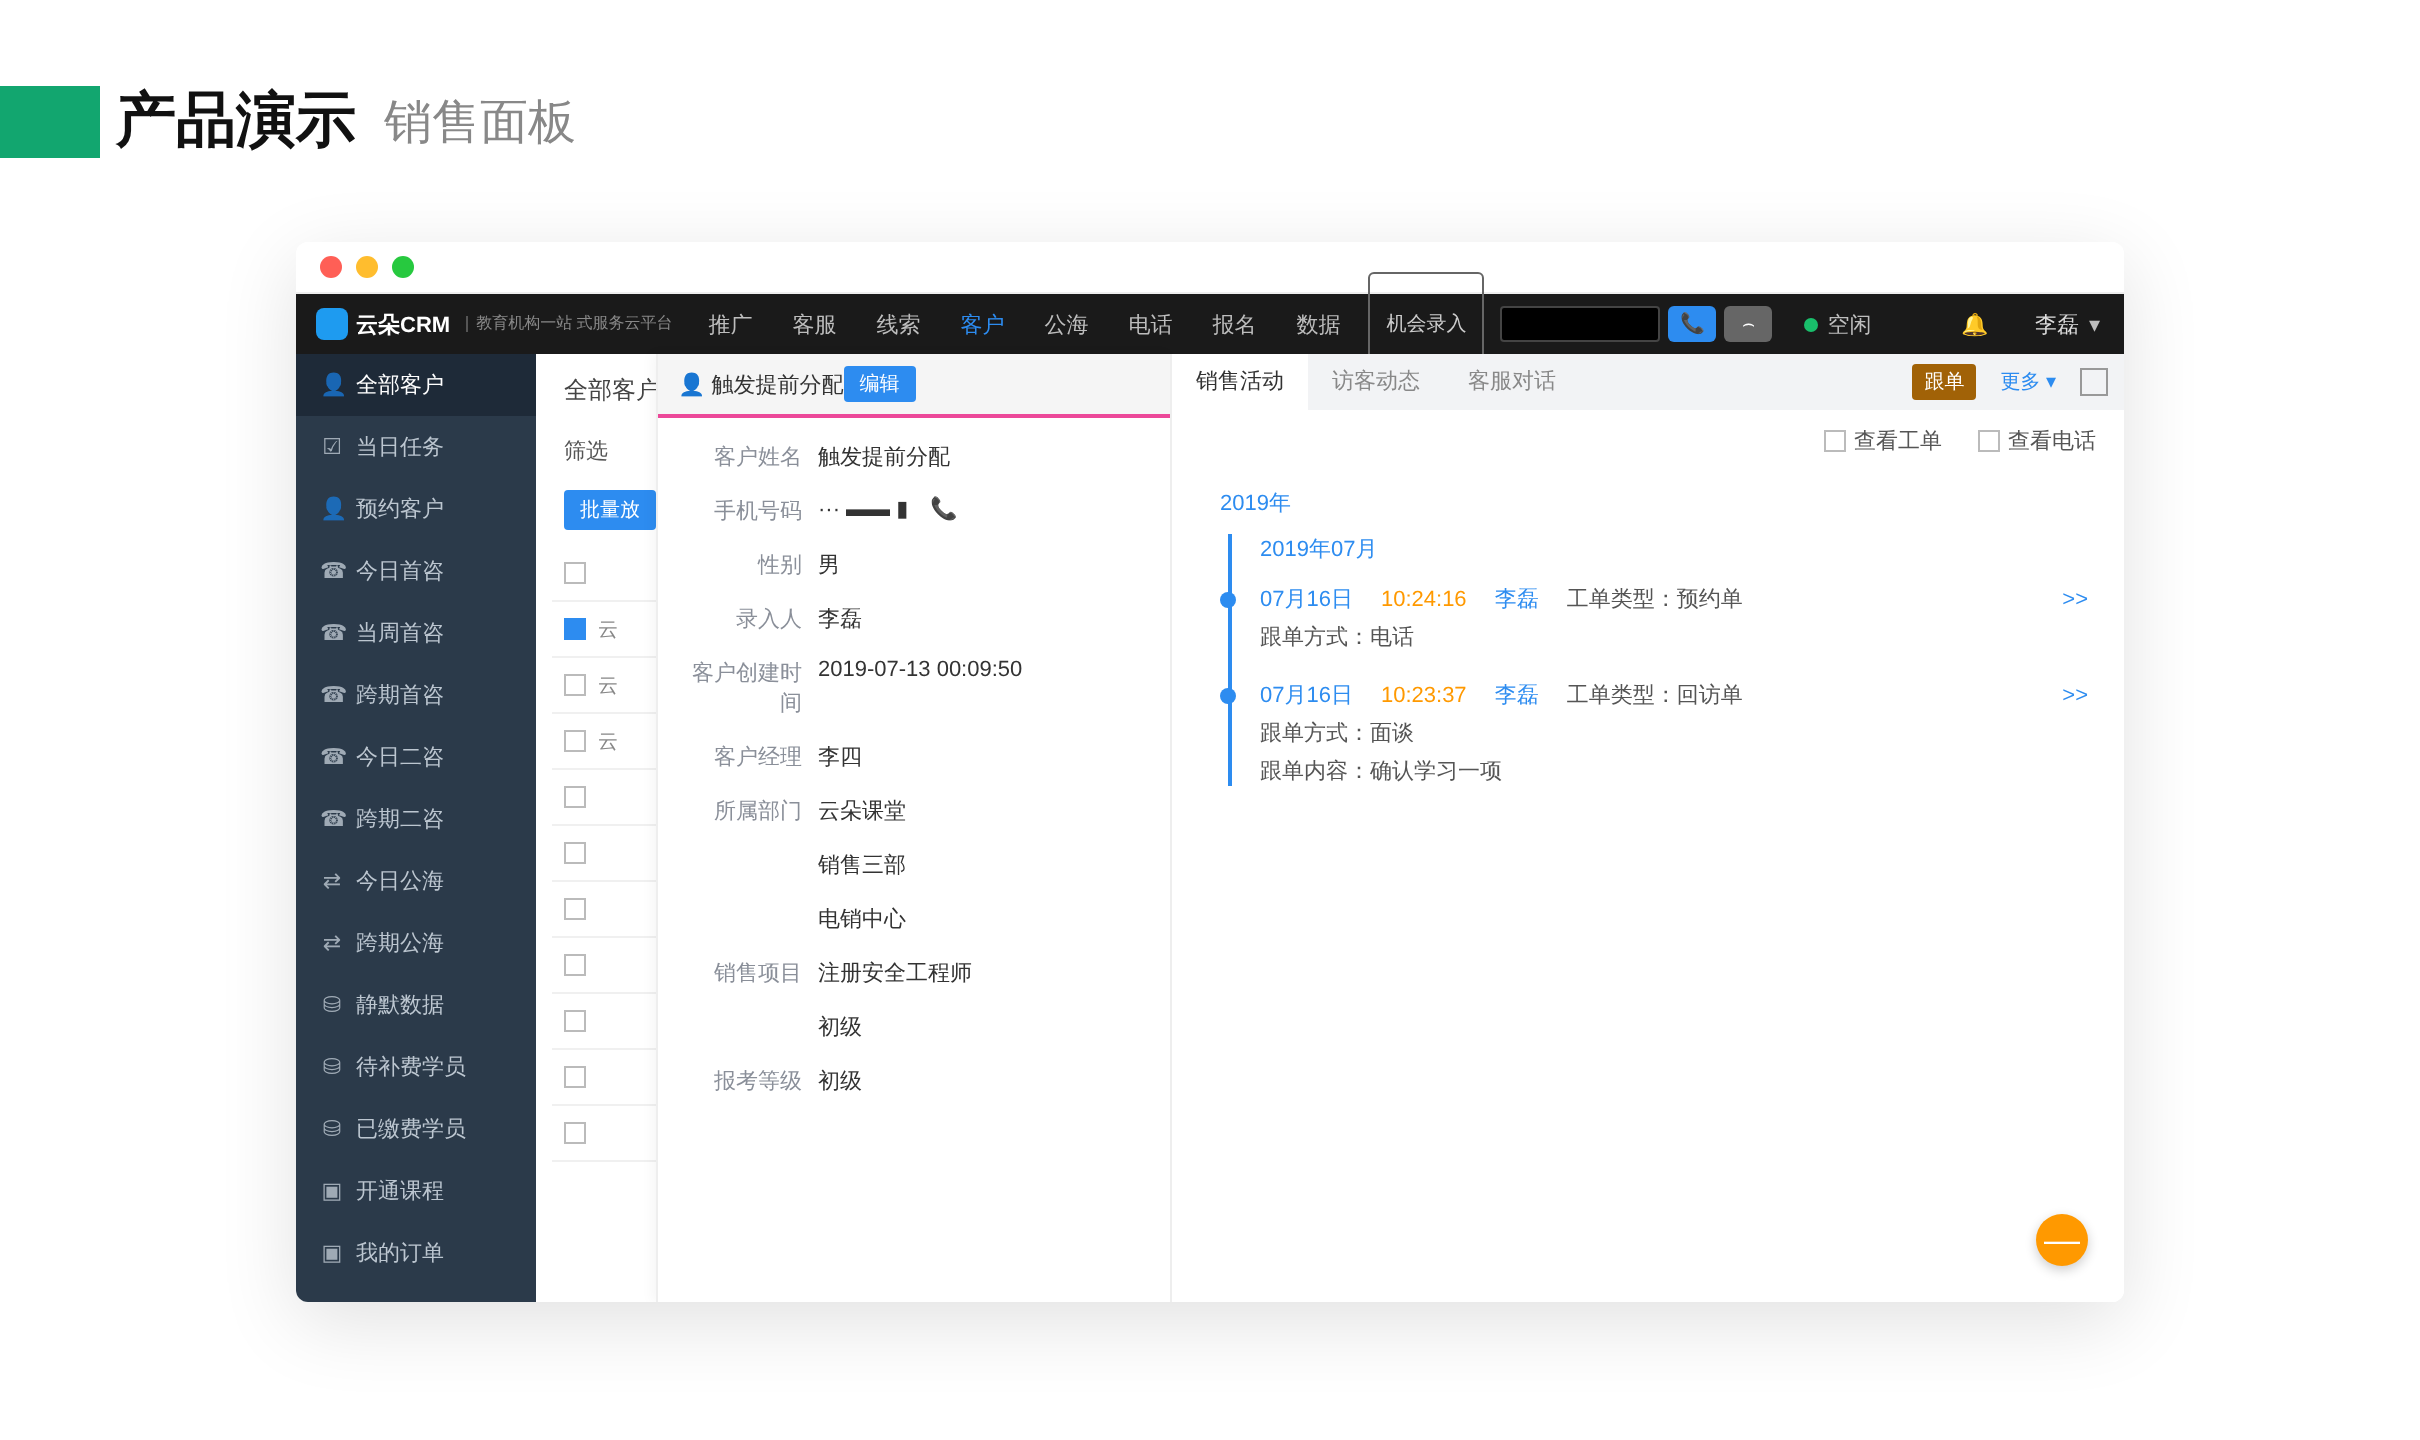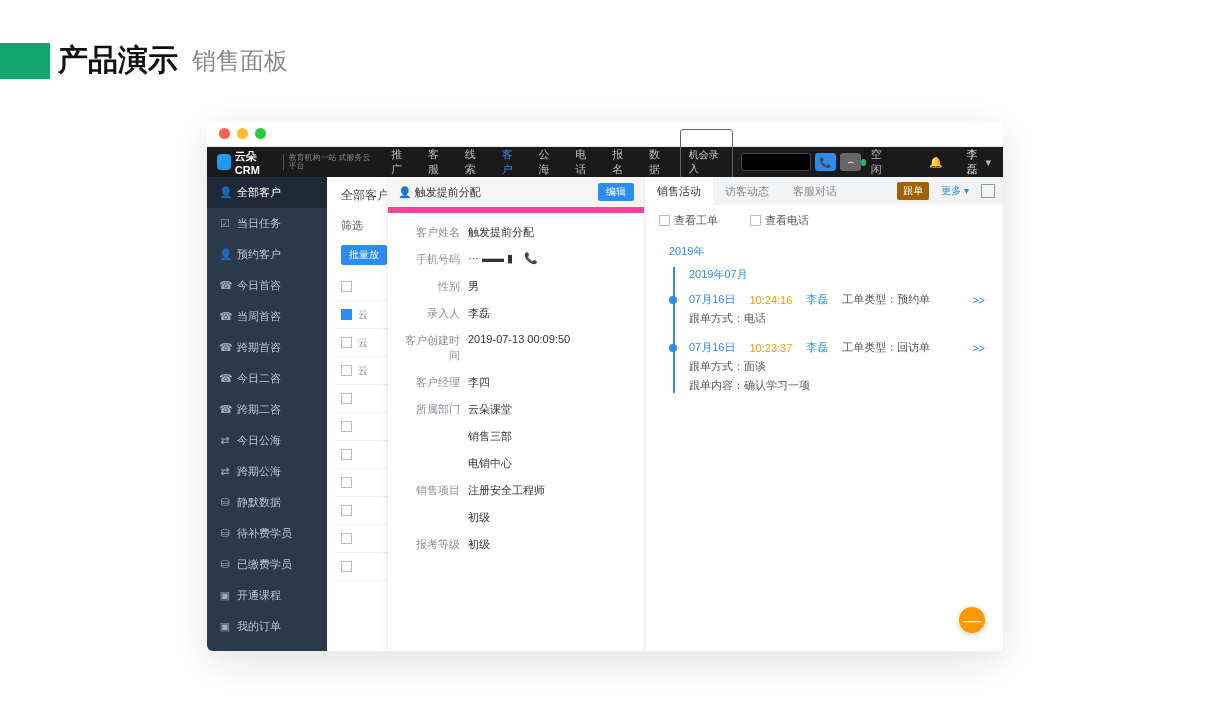--- a/index.html
+++ b/index.html
@@ -1,21 +1,21 @@
 <!DOCTYPE html>
 <html><head>
 <meta charset="utf-8">
 <style>
 *{box-sizing:border-box;margin:0;padding:0;font-family:"Microsoft YaHei","PingFang SC",sans-serif}
 body{background:#fff;width:1210px;height:720px;overflow:hidden}
 .slide-header{display:flex;align-items:center;padding:40px 0 0 0}
 .green-block{width:50px;height:36px;background:#12a66f;margin-right:8px}
 .title-main{font-size:30px;font-weight:700;color:#111;margin-right:14px}
 .title-sub{font-size:24px;color:#888}
-.shot-wrap{width:796px;margin:40px auto 0;box-shadow:0 10px 40px rgba(0,0,0,.12);border-radius:6px;background:#fff;overflow:hidden;height:530px;position:relative}
+.shot-wrap{width:914px;margin:40px auto 0;box-shadow:0 10px 40px rgba(0,0,0,.12);border-radius:6px;background:#fff;overflow:hidden;height:530px;position:relative}
 .mac-bar{height:26px;display:flex;align-items:center;padding-left:12px;gap:7px;background:#fff;border-bottom:1px solid #eee}
 .mac-dot{width:11px;height:11px;border-radius:50%}
 .dot-r{background:#ff5f56}.dot-y{background:#ffbd2e}.dot-g{background:#27c93f}
 .topnav{height:30px;background:#1a1a1a;display:flex;align-items:center;color:#bdbdbd;font-size:11px}
 .logo-box{display:flex;align-items:center;padding:0 10px;gap:4px}
 .logo-cloud{width:16px;height:16px;border-radius:4px;background:#1e9bf0;display:inline-block}
 .logo-text{color:#fff;font-weight:600;font-size:11px}
 .logo-tag{font-size:8px;color:#888;border-left:1px solid #555;margin-left:4px;padding-left:4px;line-height:1}
 .nav-items{display:flex;gap:4px}
 .nav-item{padding:0 8px;cursor:pointer}
@@ -37,38 +37,38 @@
 .list-head{padding:10px 14px;font-size:12px;color:#444}
 .filter-row{padding:4px 14px;font-size:11px;color:#555}
 .bulk-btn{display:inline-block;background:#2d8cf0;color:#fff;font-size:10px;padding:3px 8px;border-radius:2px;margin:8px 14px}
 .ghost-rows{padding:0 8px}
 .ghost-row{height:28px;display:flex;align-items:center;gap:6px;border-bottom:1px solid #f0f0f0;padding-left:6px}
 .chk{width:11px;height:11px;border:1px solid #bbb;background:#fff}
 .chk.on{background:#2d8cf0;border-color:#2d8cf0}
 .ghost-txt{font-size:10px;color:#888}
 
 .detail{position:absolute;left:180px;top:0;width:258px;bottom:0;background:#fff;border-left:1px solid #eee;border-right:1px solid #eee;box-shadow:-2px 0 6px rgba(0,0,0,.04)}
-.detail-head{display:flex;align-items:center;justify-content:space-between;background:#f5f5f5;padding:6px 10px;font-size:11px;color:#333;border-bottom:6px solid #ec4899}
+.detail-head{display:flex;align-items:center;justify-content:flex-start;background:#f5f5f5;padding:6px 10px;font-size:11px;color:#333;border-bottom:2px solid #ec4899}
 .edit-btn{background:#2d8cf0;color:#fff;font-size:10px;padding:2px 8px;border-radius:2px}
 .detail-body{padding:6px 0}
 .field{display:flex;padding:6px 10px;font-size:11px}
 .f-label{width:70px;text-align:right;color:#8a8f99;padding-right:8px}
 .f-val{color:#333;flex:1}
 .phone-ico{color:#19be6b;margin-left:8px}
 
 .activity{position:absolute;left:438px;right:0;top:0;bottom:0;background:#fff}
 .tab-bar{display:flex;align-items:center;background:#f2f3f5;height:28px;font-size:11px;position:relative}
 .tab{padding:0 12px;line-height:28px;color:#888;cursor:pointer}
 .tab.on{background:#fff;color:#333}
 .tab-right{position:absolute;right:8px;display:flex;align-items:center;gap:6px}
 .mini-btn{font-size:10px;padding:2px 6px;border-radius:2px;cursor:pointer}
 .mini-blue{background:#a16207;color:#fff}
 .mini-link{color:#2d8cf0}
 .box-ico{width:14px;height:14px;border:1px solid #999;display:inline-block}
-.flt-row{display:flex;gap:32px;padding:8px 14px;font-size:11px;color:#555;align-items:center}
+.flt-row{display:flex;justify-content:flex-end;gap:18px;padding:8px 14px;font-size:11px;color:#555;align-items:center}
 .flt-chk{width:11px;height:11px;border:1px solid #bbb;display:inline-block;margin-right:4px;vertical-align:-2px}
 .timeline{padding:4px 18px;font-size:11px}
 .year{color:#2d8cf0;margin:4px 0 8px 6px}
 .tl-wrap{border-left:2px solid #2d8cf0;margin-left:10px;padding-left:14px;position:relative}
 .month{color:#2d8cf0;margin-bottom:10px}
 .card{background:#fff;border-radius:2px;margin-bottom:14px;position:relative}
 .card::before{content:"";position:absolute;left:-20px;top:4px;width:8px;height:8px;border-radius:50%;background:#2d8cf0}
 .card-head{display:flex;gap:14px;align-items:center;color:#555}
 .c-date{color:#2d8cf0}
 .c-time{color:#ff9900}

